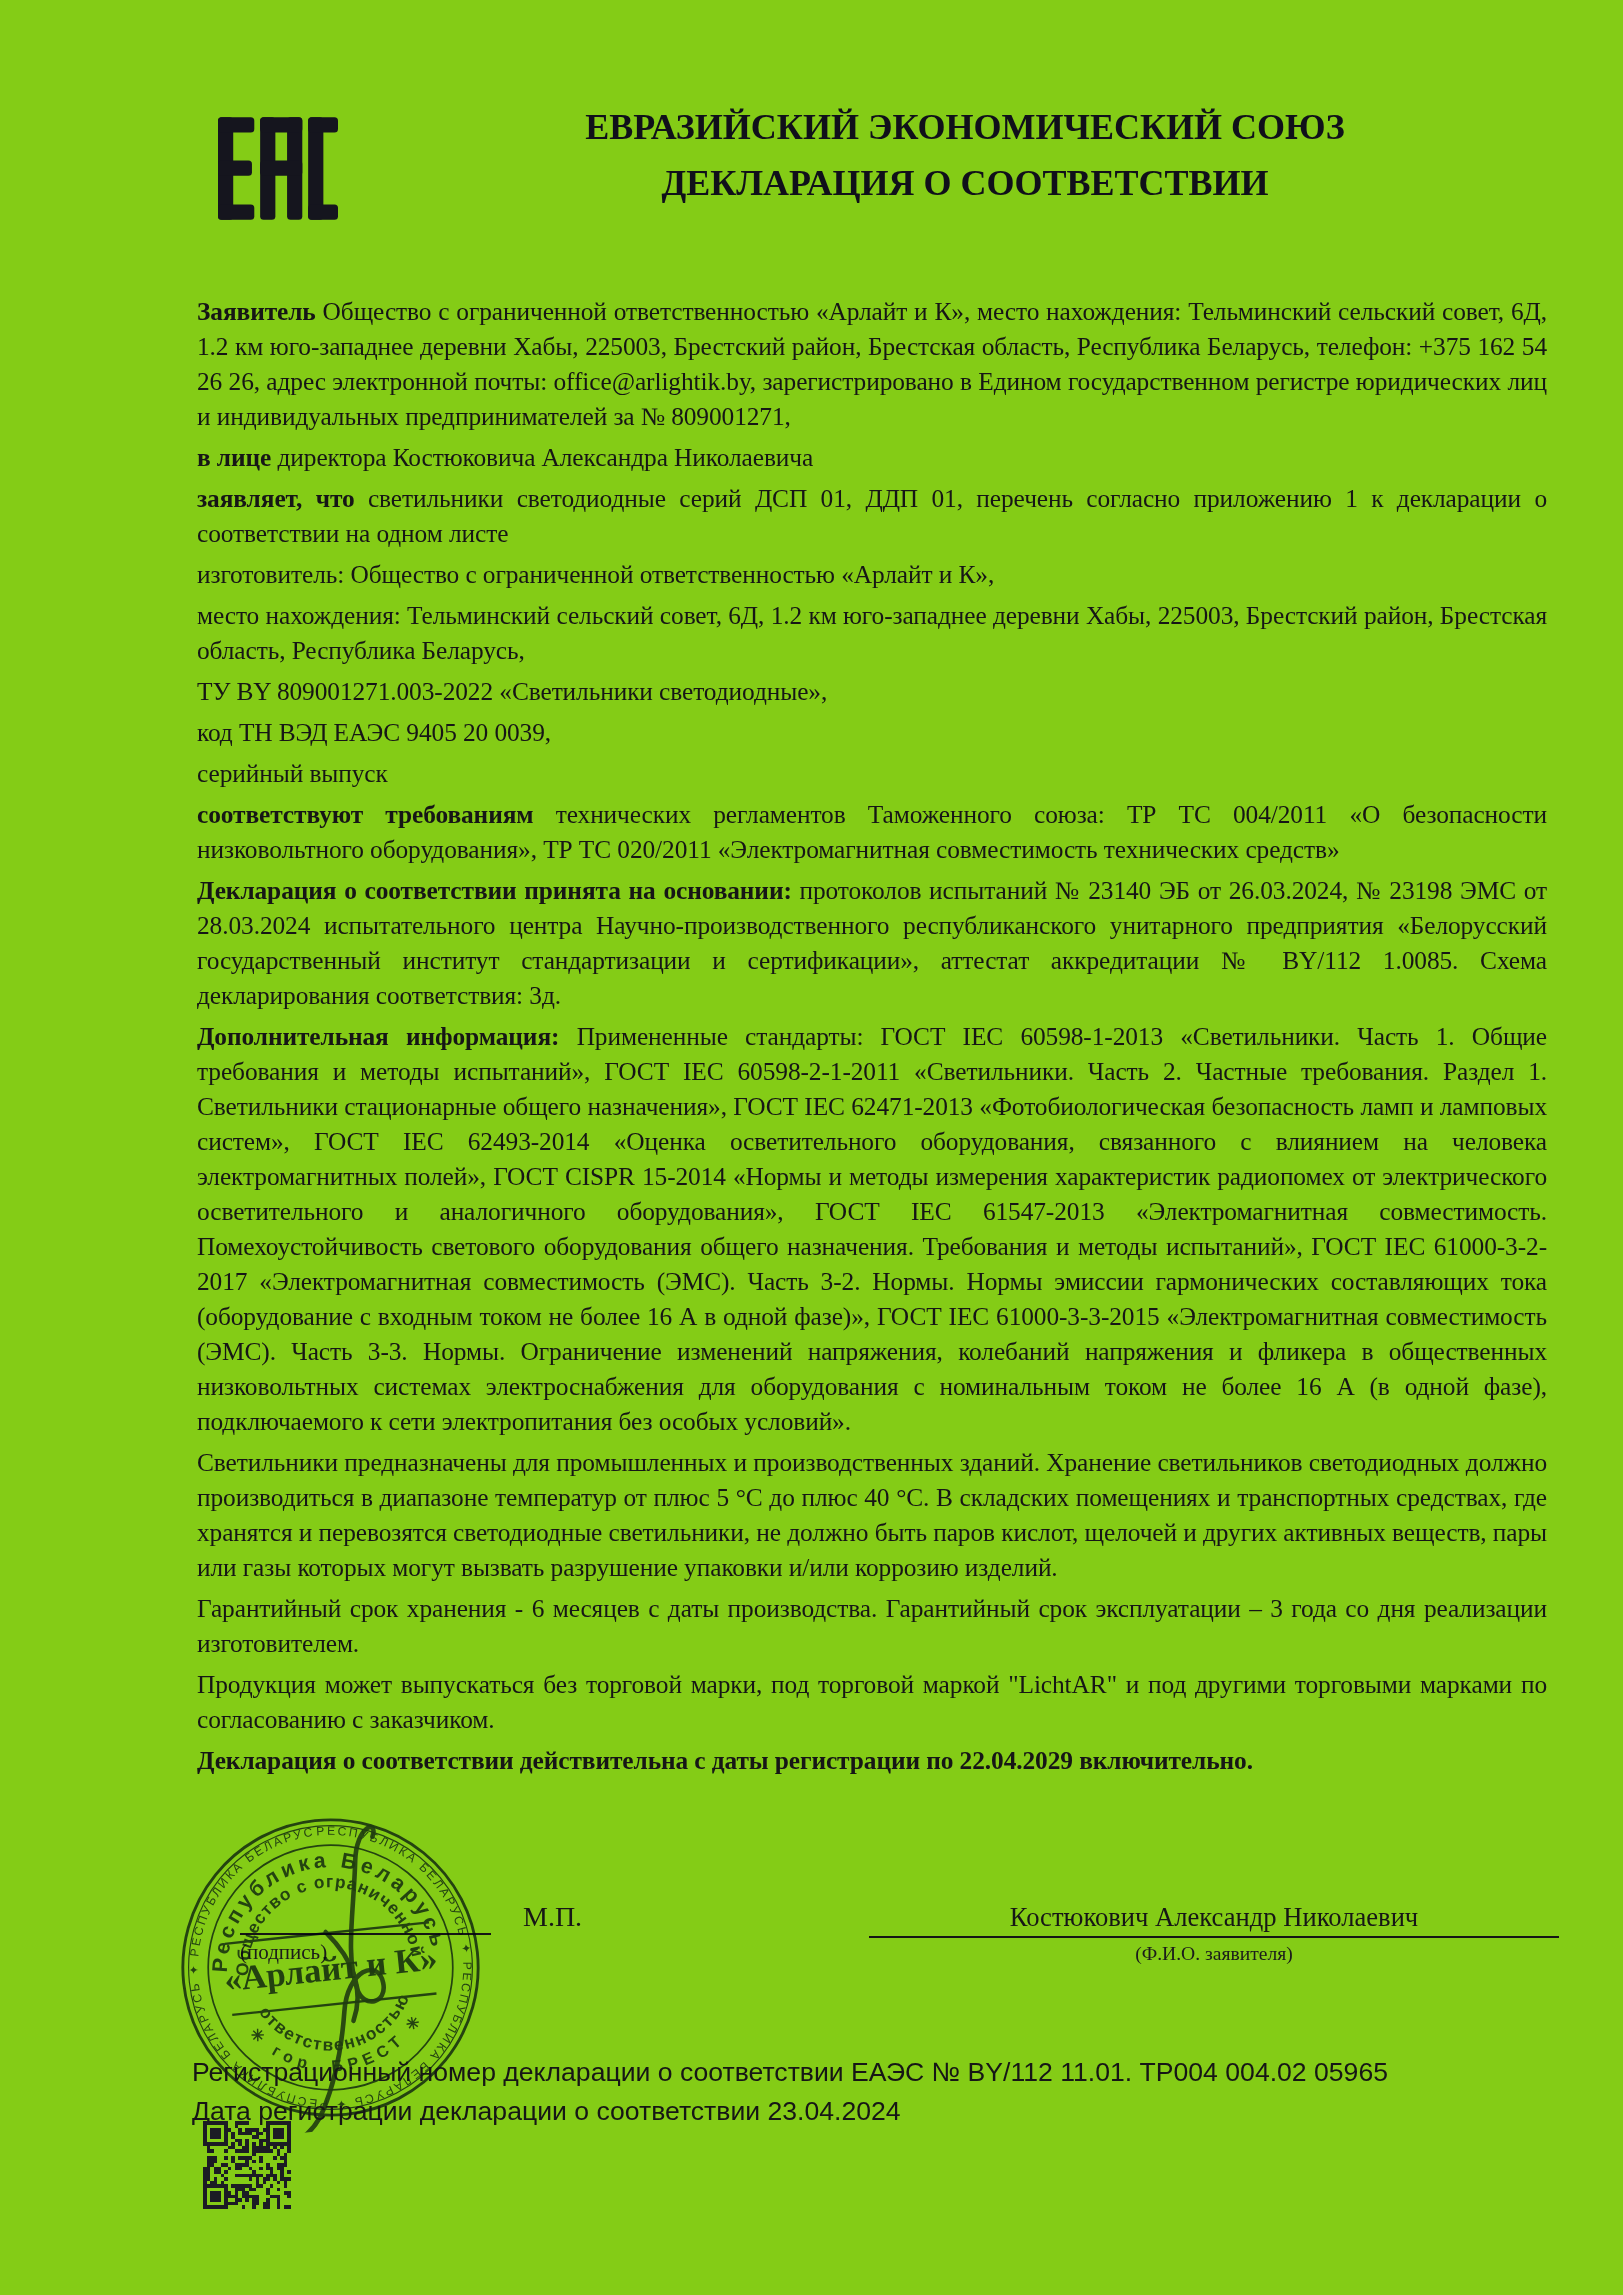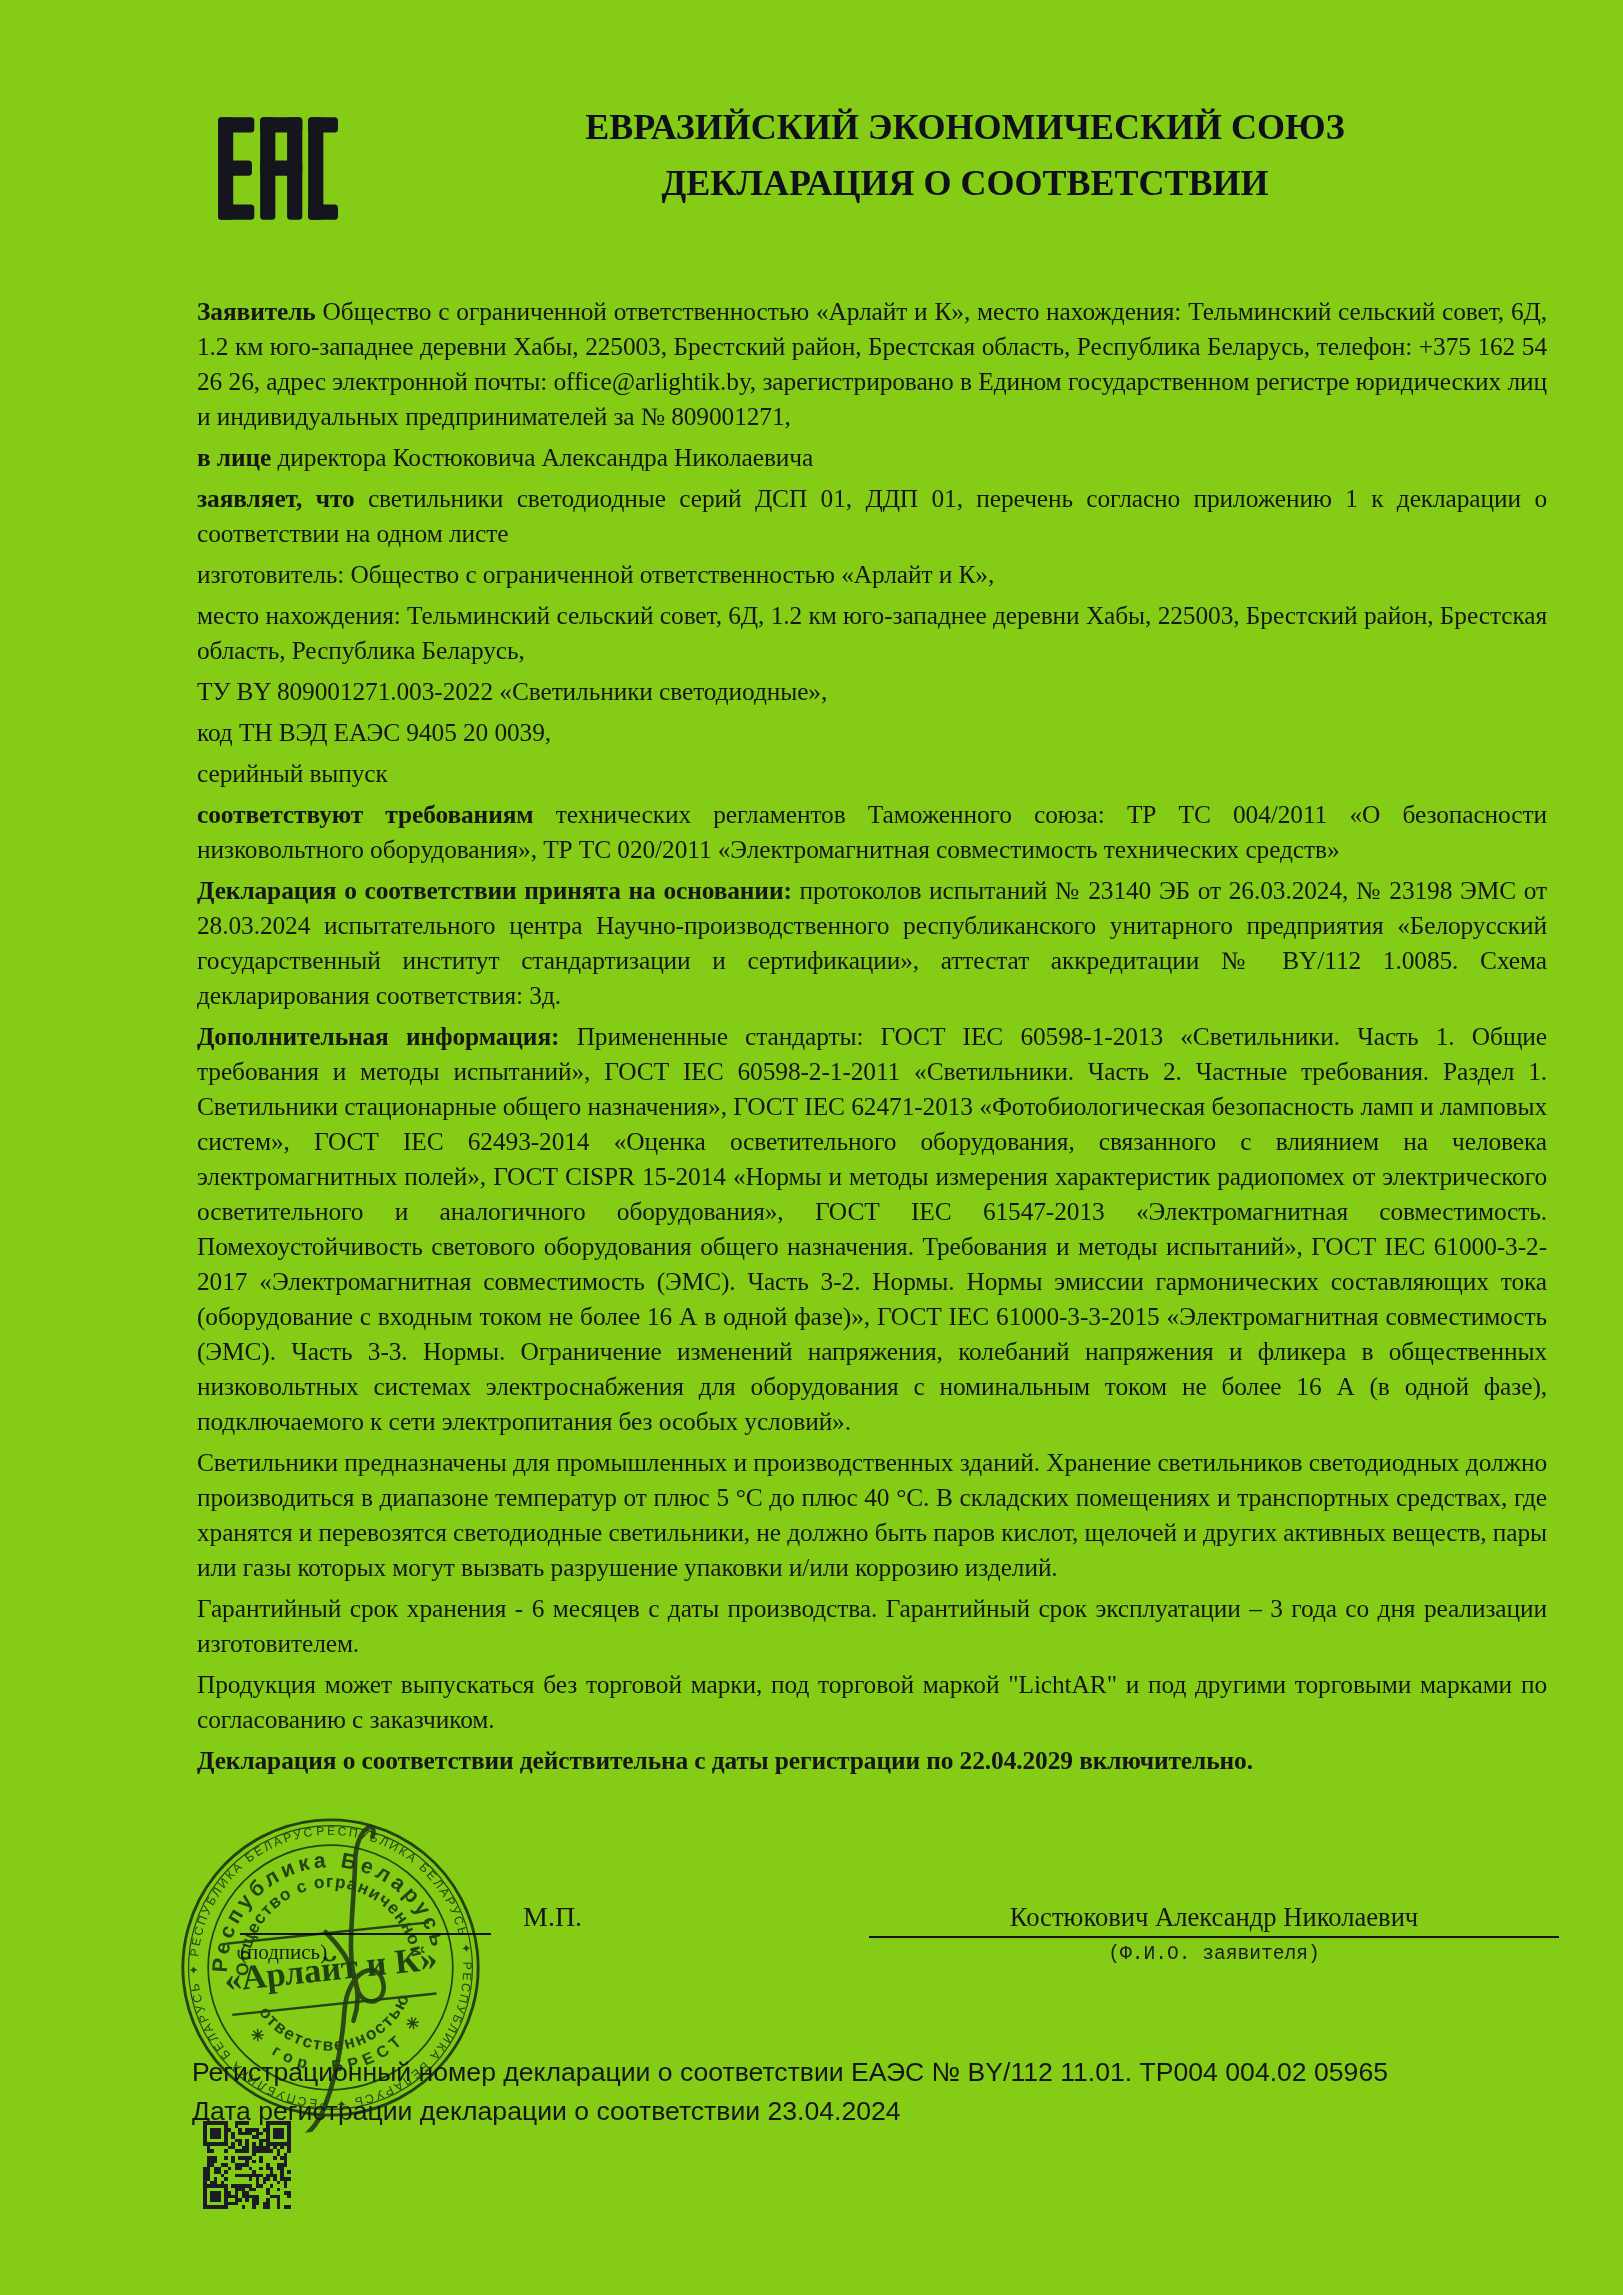--- a/index.html
+++ b/index.html
@@ -14,21 +14,21 @@
   .eac{position:absolute;left:218px;top:117px;width:120px;height:103px;}
   .body-text{position:absolute;left:191px;top:288px;width:1362px;}
   .para{margin:6px;text-align:justify;font-size:25.4px;line-height:35px;letter-spacing:-0.1px;color:#161616;}
   .para .b{font-weight:bold;}
   .mp{position:absolute;left:523px;top:1901px;font-size:28px;color:#161616;}
   .sig-line{position:absolute;height:0;border-top:2.9px solid #151515;}
   .line-left{left:240px;top:1933px;width:251px;}
   .line-right{left:869px;top:1936px;width:690px;}
   .podpis{position:absolute;left:240px;top:1940px;width:251px;text-align:left;font-size:21px;color:#1b1b1b;}
   .fio-name{position:absolute;left:869px;top:1902px;width:690px;text-align:center;font-size:26.6px;color:#161616;}
-  .fio-label{position:absolute;left:869px;top:1943px;width:690px;text-align:center;font-size:19.6px;color:#1b1b1b;font-family:Liberation Mono, monospace;}
+  .fio-label{position:absolute;left:869px;top:1943px;width:690px;text-align:center;font-size:19.6px;color:#1b1b1b;}
   .footer-reg,.footer-date{
     position:absolute;left:192px;font-family:"Liberation Sans",sans-serif;
     font-size:26.6px;color:#161616;letter-spacing:0px;white-space:nowrap;
   }
   .footer-reg{top:2057px;}
   .footer-date{top:2096px;}
   .qr{position:absolute;left:203px;top:2121px;width:88px;height:88px;}
   .stamp{
     position:absolute;left:169px;top:1806px;width:323px;height:323px;
     mix-blend-mode:multiply;opacity:.93;transform:rotate(-6deg);

